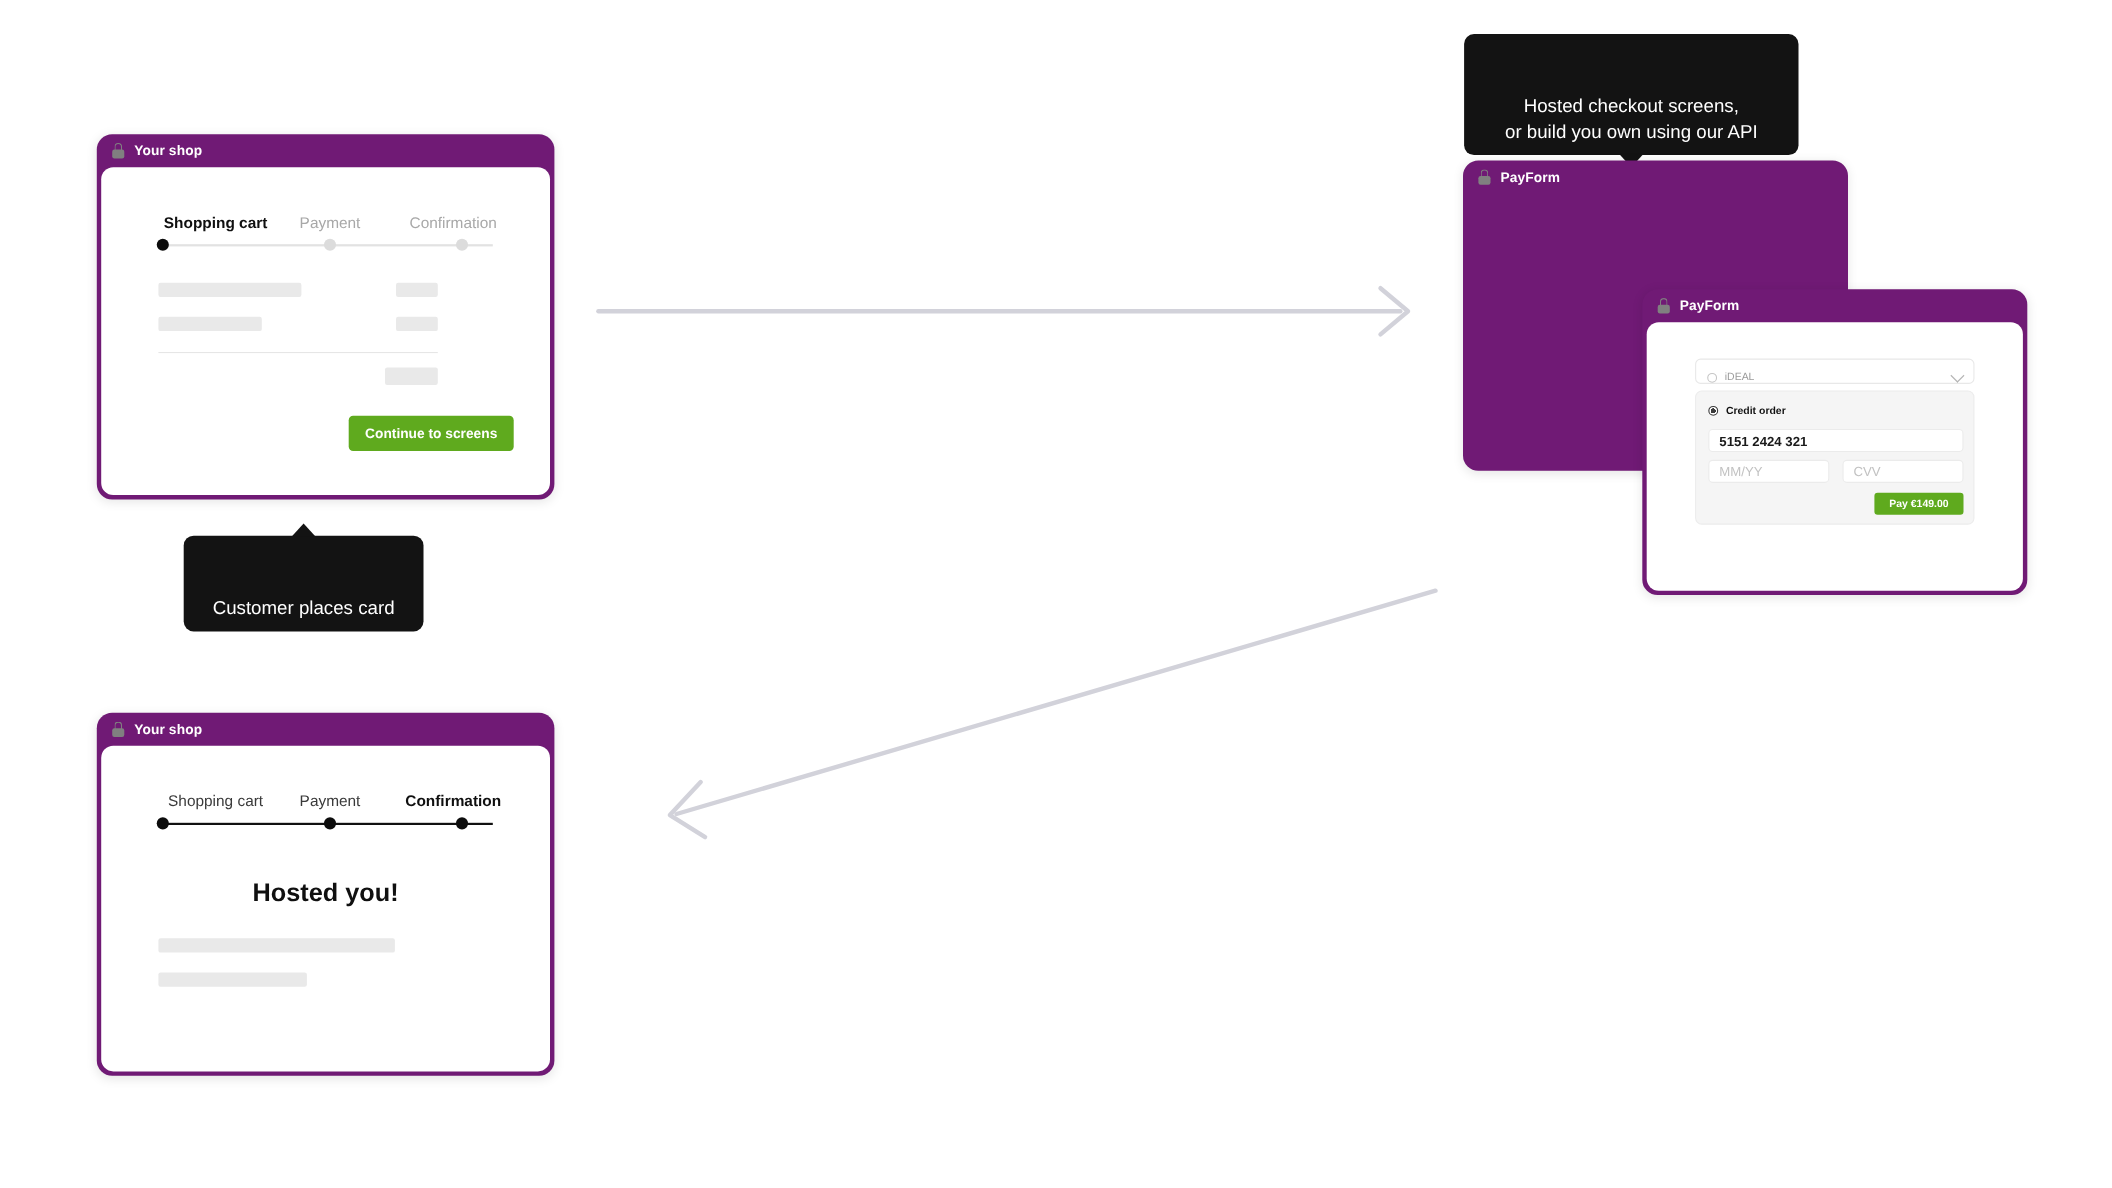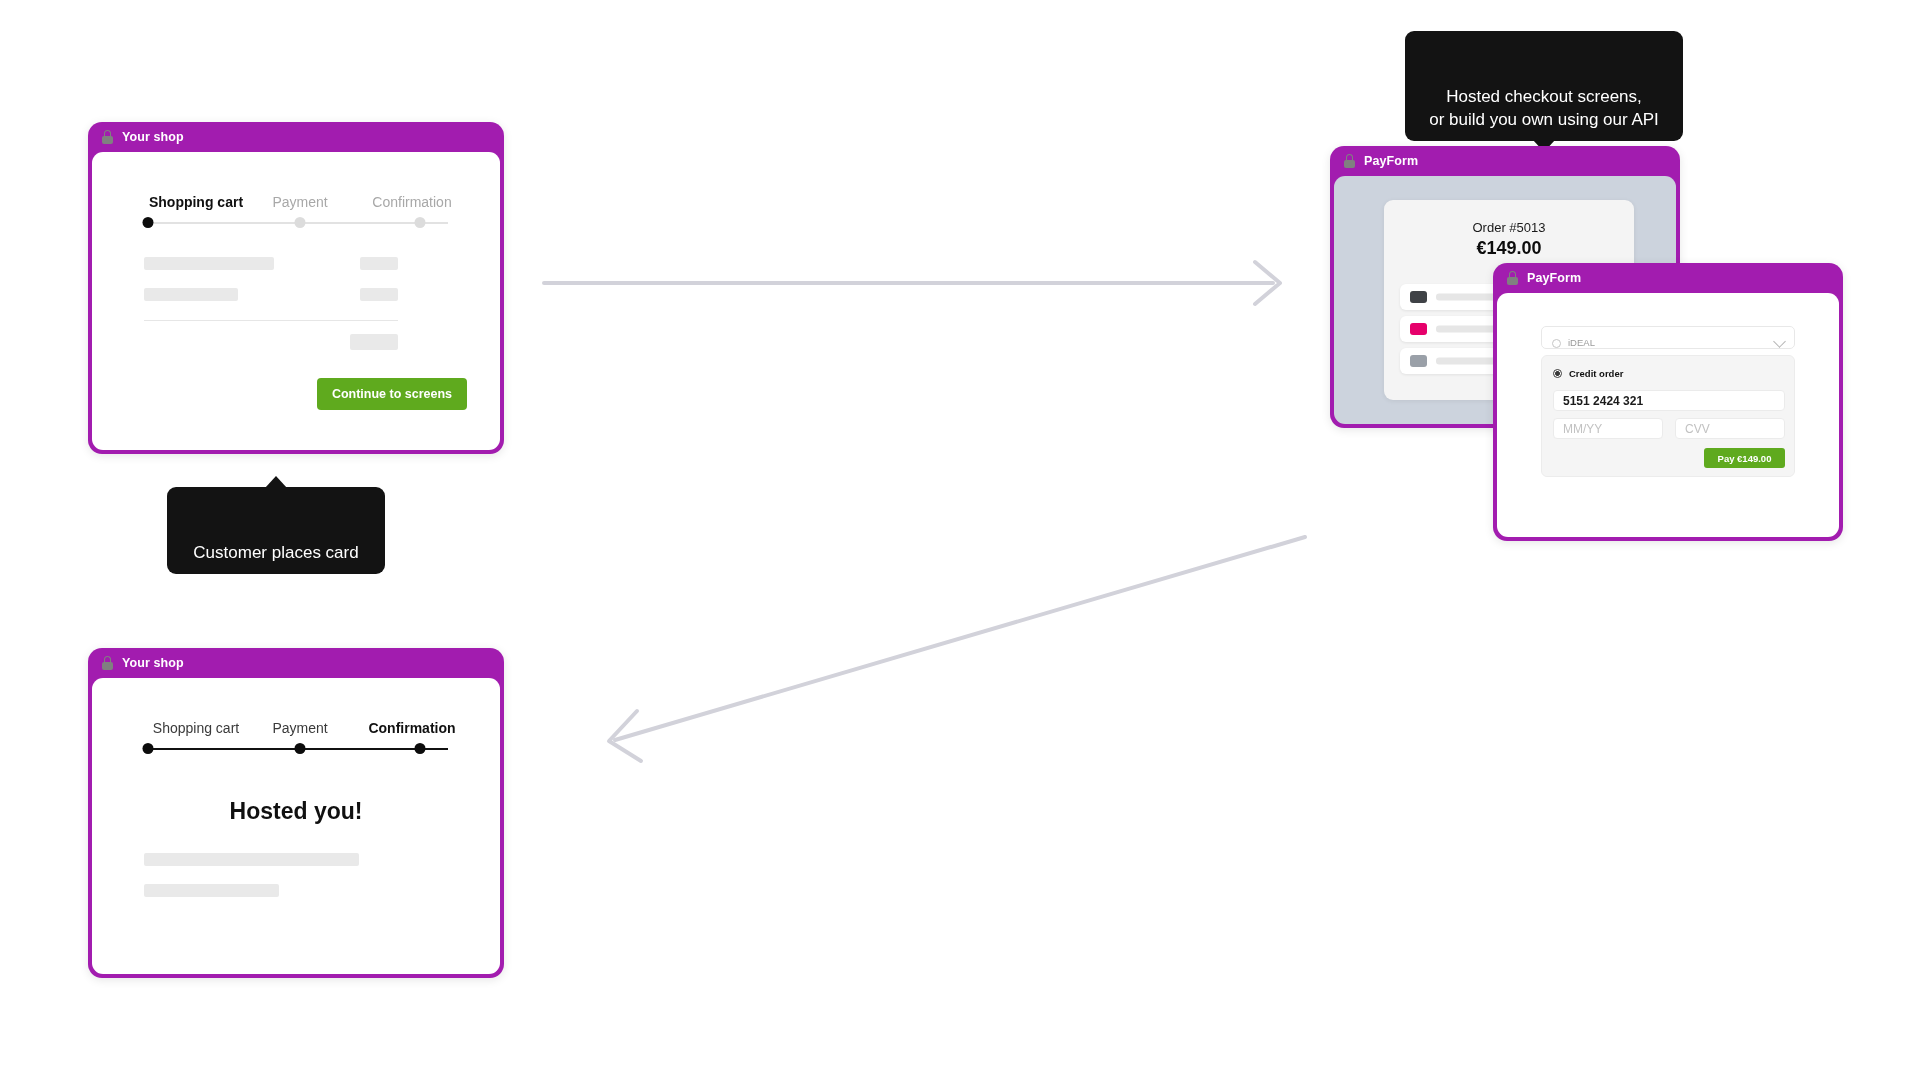--- a/index.html
+++ b/index.html
@@ -9,21 +9,21 @@
     font-family:"Liberation Sans", sans-serif;
     overflow:hidden;
     position:relative;
     -webkit-font-smoothing:antialiased;
   }
   .canvas{position:absolute;inset:0;}
 
   
   .win{
     position:absolute;
-    background:#a21caf;
+    background:#701a75;
     border-radius:14px;
     box-sizing:border-box;
     box-shadow:0 2px 10px rgba(0,0,0,.10);
   }
   .win-bar{
     height:30px;
     display:flex;align-items:center;
     padding-left:14px;
     gap:9px;
     box-sizing:border-box;
@@ -312,60 +312,34 @@
       <div style="position:absolute;left:0;right:0;top:120px;text-align:center;
                   font-size:23px;font-weight:700;color:#101010;">
         <span>Hosted you!</span>
       </div>
 
       <div class="skel" style="left:52px;top:175px;width:215px;height:13px;"></div>
       <div class="skel" style="left:52px;top:206px;width:135px;height:13px;"></div>
     </div>
   </div>
 
-  <div class="tip down" style="left:1405px;top:31px;width:278px;box-sizing:border-box;">
+  <div class="tip down" style="left:1331px;top:31px;width:304px;box-sizing:border-box;">
     <span class="nub"></span>
     <span>Hosted checkout screens,
 or build you own using our API</span>
   </div>
 
   <div class="win" style="left:1330px;top:146px;width:350px;height:282px;">
     <div class="win-bar">
       <span class="lock">
         <span class="shackle"></span>
           <span class="body"></span>
       </span>
       <span class="win-title">PayForm</span>
     </div>
-    <div class="win-body pf-back-body">
-
-      <div class="pf-card" style="left:50px;top:24px;width:250px;height:200px;">
-        <div class="pf-order" style="position:absolute;left:0;right:0;top:20px;">
-          <span>Order #5013</span>
-        </div>
-        <div class="pf-amount" style="position:absolute;left:0;right:0;top:38px;">
-          <span>€149.00</span>
-        </div>
-
-        <div class="pm-row" style="left:16px;top:84px;width:218px;height:26px;">
-          <span class="pm-ico" style="background:#3f4246;"></span>
-          <span class="pm-bar" style="width:122px;"></span>
-        </div>
-        <div class="pm-row" style="left:16px;top:116px;width:218px;height:26px;">
-          <span class="pm-ico" style="background:#e6006b;"></span>
-          <span class="pm-bar" style="width:100px;"></span>
-        </div>
-        <div class="pm-row" style="left:16px;top:148px;width:218px;height:26px;">
-          <span class="pm-ico" style="background:#9aa0a8;"></span>
-          <span class="pm-bar" style="width:122px;"></span>
-        </div>
-
-        <span class="pf-secured" style="right:14px;bottom:7px;">Payment secured</span>
-      </div>
-    </div>
   </div>
 
   <div class="win" style="left:1493px;top:263px;width:350px;height:278px;">
     <div class="win-bar">
       <span class="lock">
         <span class="shackle"></span>
           <span class="body"></span>
       </span>
       <span class="win-title">PayForm</span>
     </div>

